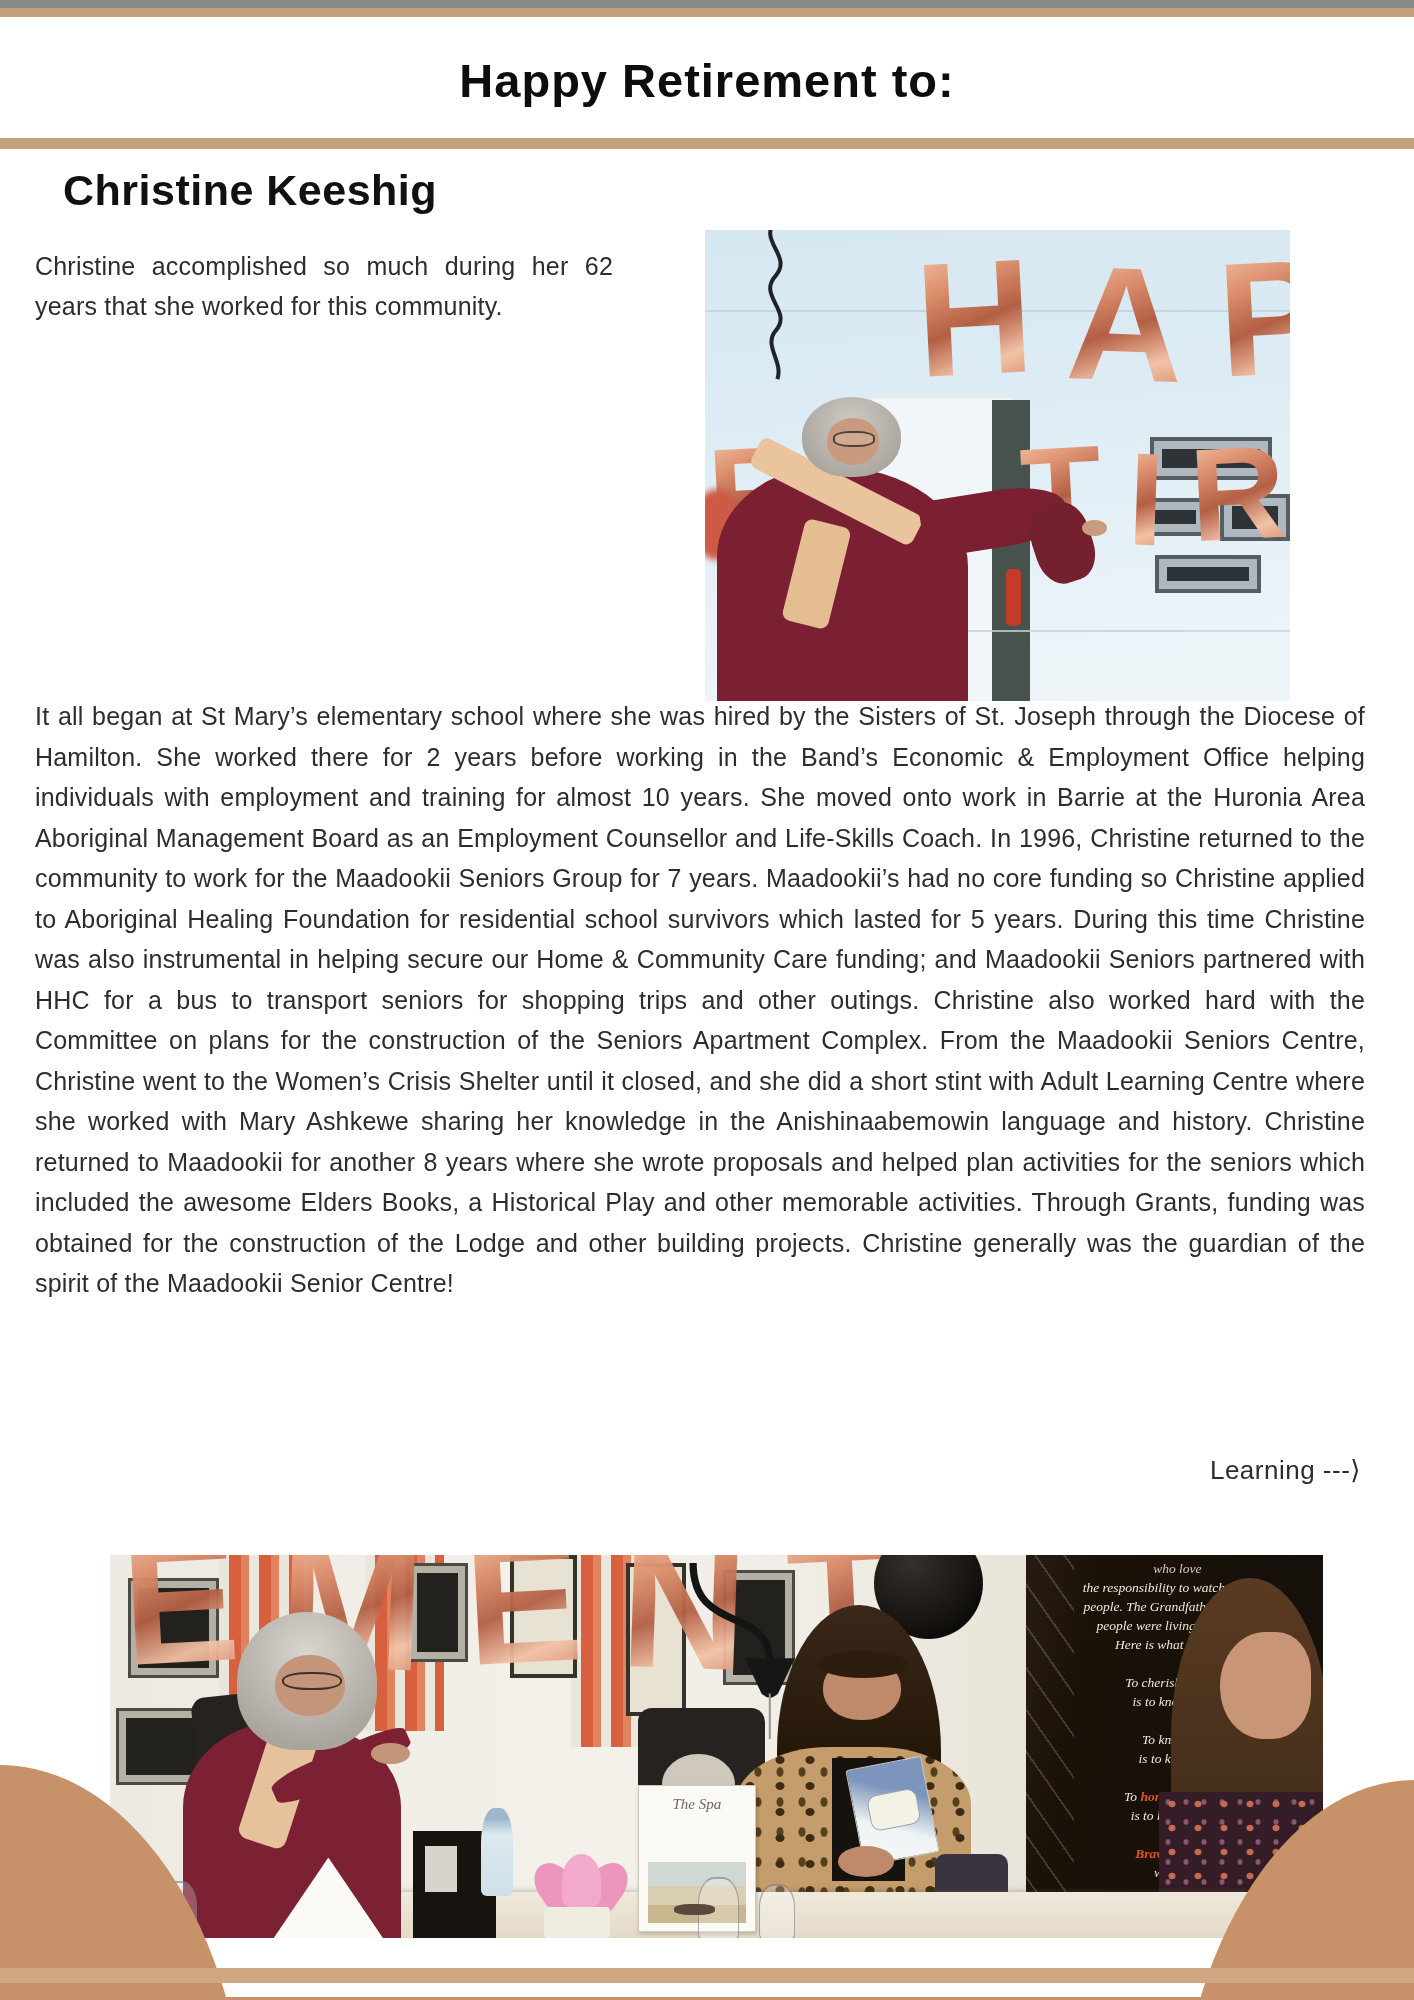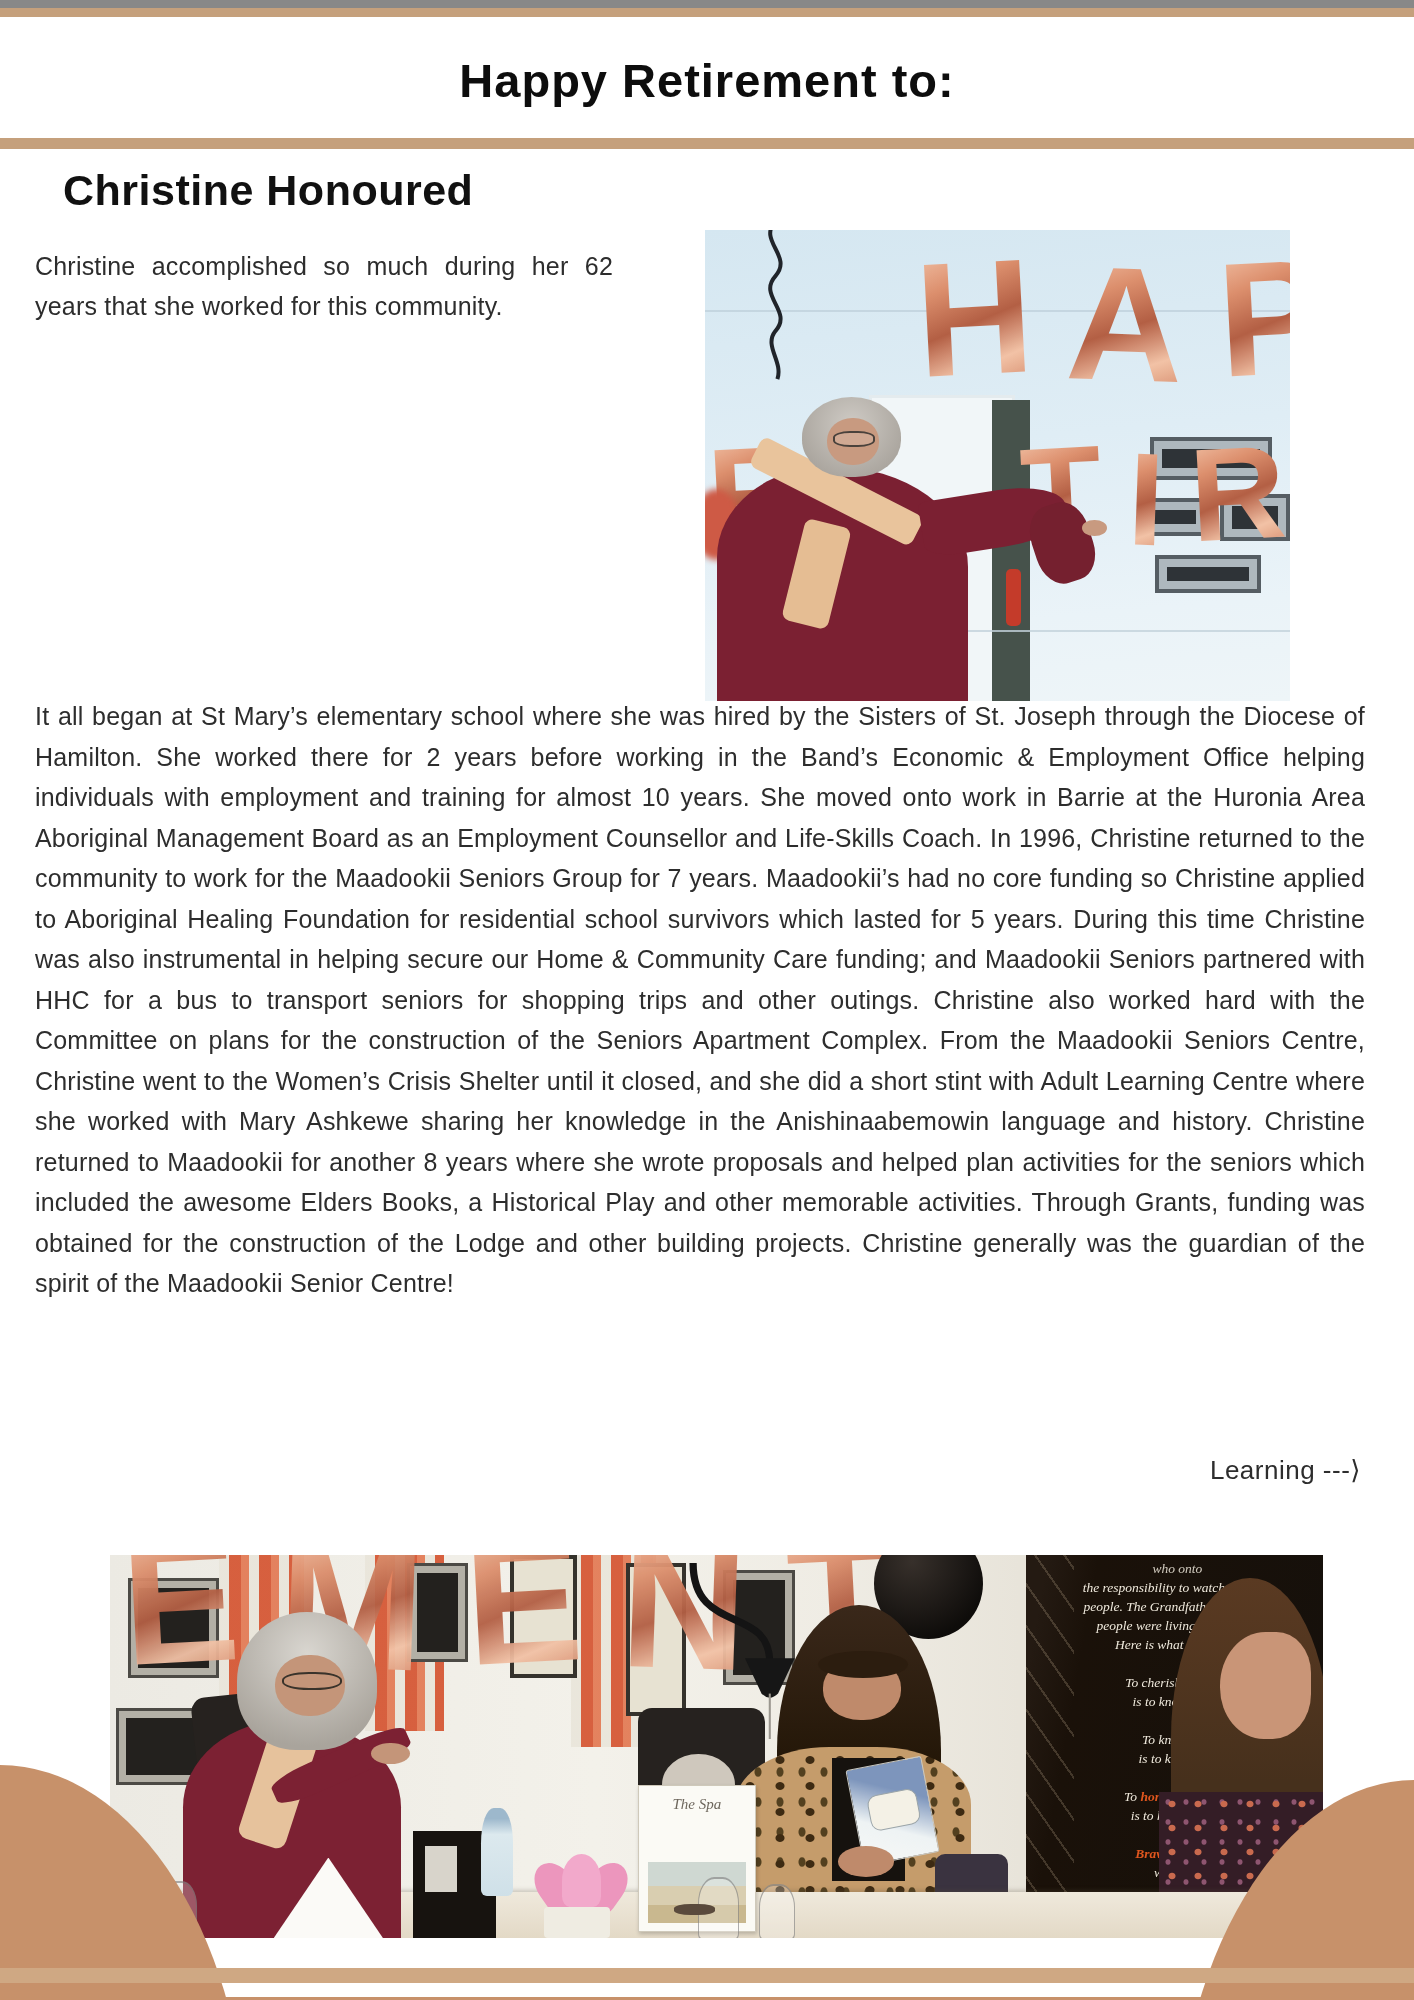--- a/index.html
+++ b/index.html
@@ -140,21 +140,21 @@
   .band.two{top:1989px;height:11px;background:#c7916a;}
 </style>
 </head>
 <body>
 
 <div class="page">
 
   <div class="bar top"></div>
   <div class="header-title">Happy Retirement to:</div>
   <div class="bar under-header"></div>
-  <div class="name-title">Christine Honoured</div>
+  <div class="name-title">Christine Keeshig</div>
 
   <div class="intro-col">
     <p>Christine accomplished so much during her 62 years that she worked for this community.</p>
   </div>
 
   <div class="photo photo-top">
     <div class="abs pt-wall"></div>
     <div class="abs pt-rail"></div>
     <div class="abs pt-door-frame"></div>
     <div class="abs pt-door-dark"></div>
@@ -222,21 +222,21 @@
     </svg>
 
     <div class="abs pb-chair" style="left:43.5%;top:40%;width:10.5%;height:44%;"></div>
     <div class="abs" style="left:45.5%;top:52%;width:6%;height:16%;background:#cfc8bd;border-radius:50%;"></div>
     <div class="abs pb-balloon-b"></div>
     <div class="abs pb-balloon-w"></div>
 
     <div class="abs pb-panel"></div>
     <div class="abs pb-panel-pattern"></div>
     <div class="quote-box">
-      <div class="quote-line quote-partial">who onto</div>
+      <div class="quote-line quote-partial">who love</div>
       <div>
           <div class="quote-line"><span>the responsibility to watch over the</span></div>
           <div class="quote-line"><span>people. The Grandfathers saw that</span></div>
           <div class="quote-line"><span>people were living a hard life.</span></div>
           <div class="quote-line"><span>Here is what they said:</span></div>
           <div class="quote-line"><span></span></div>
           <div class="quote-line"><span>To cherish knowled</span></div>
           <div class="quote-line"><span>is to know </span><span class="hl">wisdo</span></div>
           <div class="quote-line"><span></span></div>
           <div class="quote-line"><span>To know </span><span class="hl">love</span></div>

